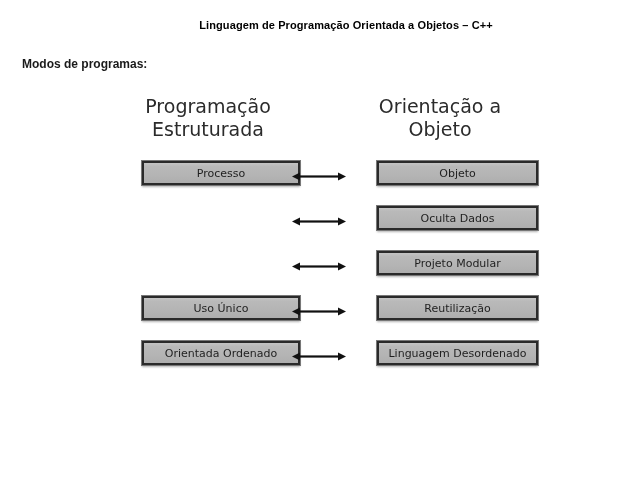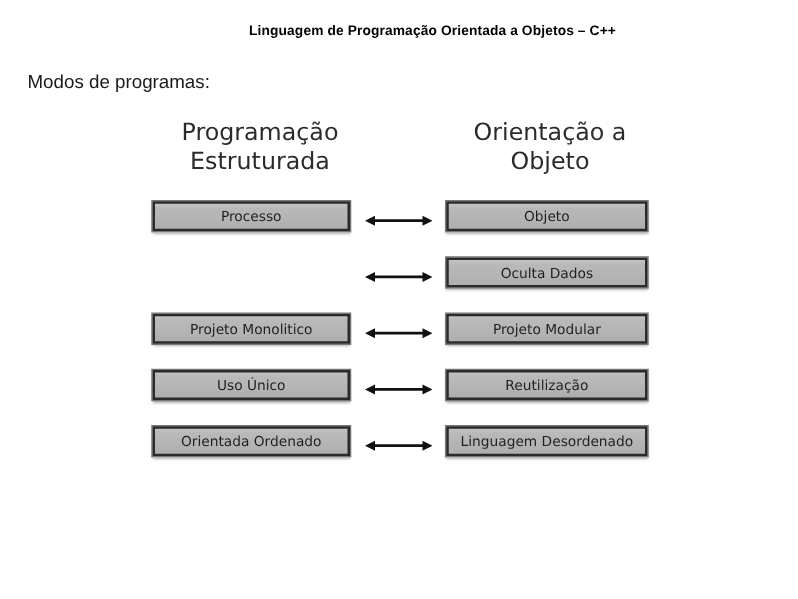--- a/index.html
+++ b/index.html
@@ -27,22 +27,22 @@
     font-size: 11px;
     font-weight: bold;
     letter-spacing: 0.1px;
     color: #000;
     margin-left: 27px;
   }
   .slide-subtitle {
     position: absolute;
     top: 57px;
     left: 22px;
-    font-size: 15px;
-    font-weight: normal;
+    font-size: 12px;
+    font-weight: bold;
     color: #1a1a1a;
   }
 
   
   .diagram {
     position: absolute;
     top: 90px;
     left: 0;
     width: 520px;
     height: 290px;
@@ -81,20 +81,21 @@
     background: linear-gradient(to bottom,
                 #d2d2d2 0%, #c6c6c6 6%, #b9b9b9 22%,
                 #b4b4b4 60%, #acacac 100%);
     border: 1px solid #777;
     outline: 2px solid #2a2a2a;
     outline-offset: -3px;
     box-shadow: 0 2px 2px -1px rgba(0,0,0,0.30);
     display: flex;
     align-items: center;
     justify-content: center;
+    margin-left: 20px;
   }
   .node-box.left  { left: 121px; width: 160px; }
   .node-box.right { left: 356px; width: 163px; }
 
   .node-label {
     font-family: "DejaVu Sans", sans-serif;
     font-size: 11px;
     line-height: 11px;
     color: #1f1f1f;
     white-space: nowrap;
@@ -150,23 +151,20 @@
           <path d="M54 4.5 L46 0.5 L46 8.5 Z" fill="#111"></path>
           <rect x="6" y="3.4" width="42" height="2.2" fill="#111"></rect>
         </svg>
       </div>
       <div class="node-box right">
         <span class="node-label">Oculta Dados</span>
       </div>
     </div>
 
     <div class="pair-row">
-      <div class="node-box left">
-        <span class="node-label">Projeto Monolitico</span>
-      </div>
       <div class="arrow">
         <svg width="54" height="9" viewBox="0 0 54 9">
           <path d="M0 4.5 L8 0.5 L8 8.5 Z" fill="#111"></path>
           <path d="M54 4.5 L46 0.5 L46 8.5 Z" fill="#111"></path>
           <rect x="6" y="3.4" width="42" height="2.2" fill="#111"></rect>
         </svg>
       </div>
       <div class="node-box right">
         <span class="node-label">Projeto Modular</span>
       </div>

